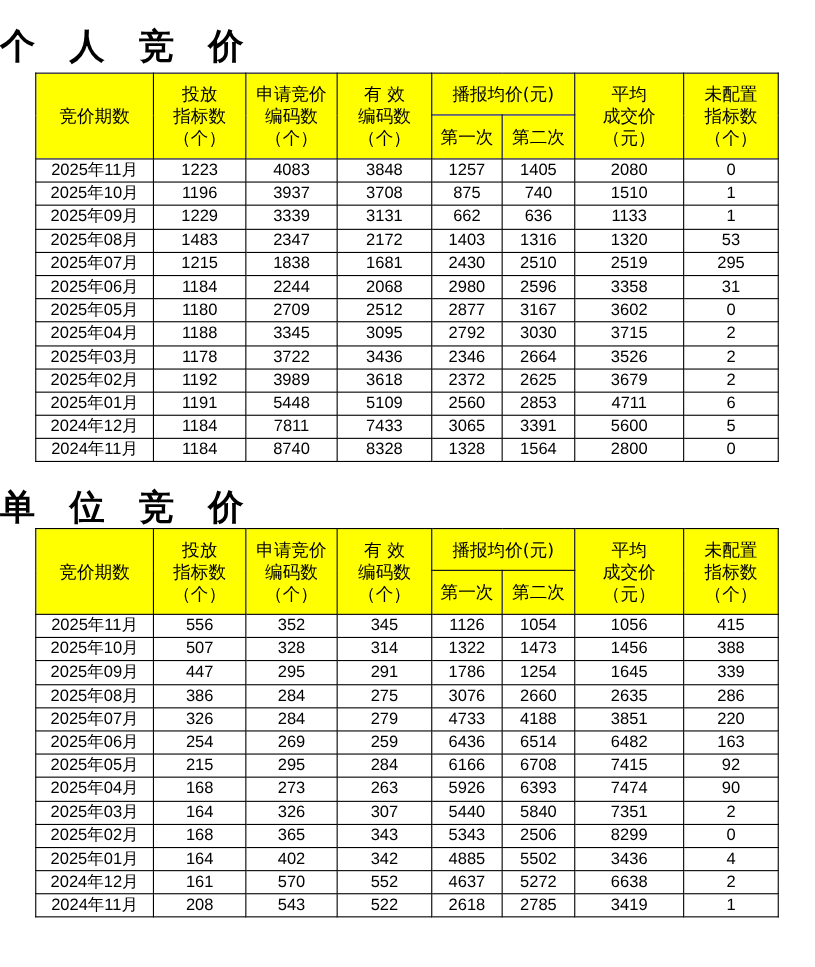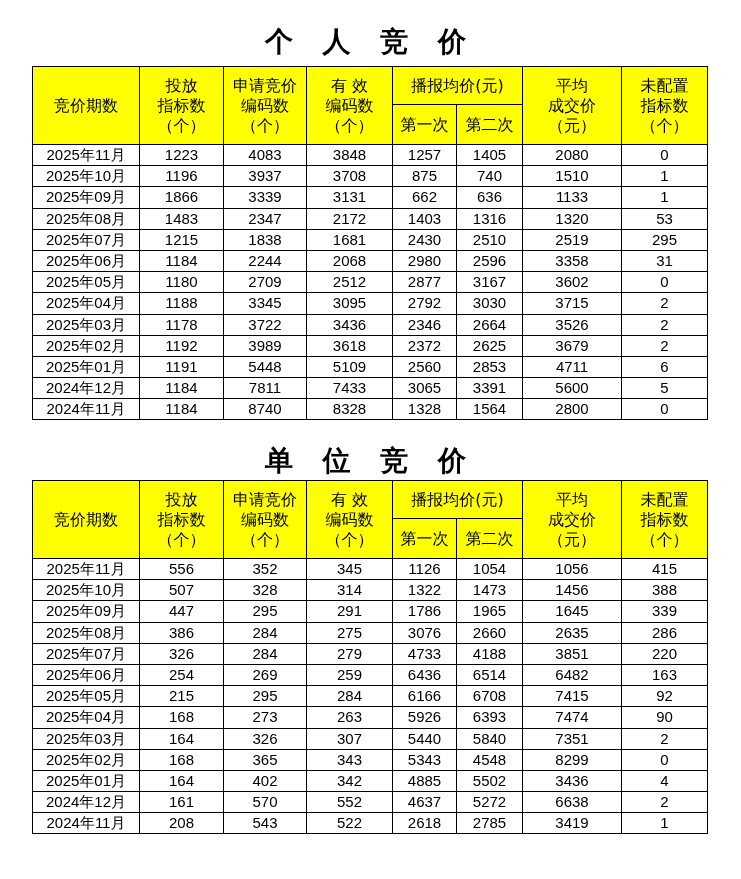--- a/index.html
+++ b/index.html
@@ -1,20 +1,20 @@
 <!DOCTYPE html>
 <html><head>
   <meta charset="utf-8">
   <style>
     html, body { margin: 0; padding: 0; background: #ffffff; }
     body { width: 741px; height: 879px; position: relative; overflow: hidden;
            font-family: "DejaVu Sans", "Liberation Sans", sans-serif; color: #000; }
-    .title { position: absolute; left: 0; width: 741px; text-align: center;
+    .title { position: absolute; left: 0; width: 741px; 
              font-family: "DejaVu Serif", "Liberation Serif", serif; font-weight: bold;
-             font-size: 28px; letter-spacing: 10px; line-height: 30px; }
+             font-size: 32px; letter-spacing: 10px; line-height: 30px; }
     table { position: absolute; left: 32px; border-collapse: collapse; table-layout: fixed; width: 675px; }
     td, th { border: 1.5px solid #000; padding: 0; text-align: center; vertical-align: middle;
              font-weight: normal; overflow: hidden; white-space: nowrap; }
     th { background: #ffff00; font-size: 16px; line-height: 20px; }
     td { font-size: 15px; height: 20.2px; line-height: 20px; font-family: "Liberation Sans", "DejaVu Sans", sans-serif; }
     .hdr-top { height: 38px; }
     .hdr-bot { height: 40px; }
     .multi span { display: block; }
   </style>
 </head>
@@ -81,21 +81,21 @@
         <td>1196</td>
         <td>3937</td>
         <td>3708</td>
         <td>875</td>
         <td>740</td>
         <td>1510</td>
         <td>1</td>
       </tr>
       <tr>
         <td>2025年09月</td>
-        <td>1866</td>
+        <td>1229</td>
         <td>3339</td>
         <td>3131</td>
         <td>662</td>
         <td>636</td>
         <td>1133</td>
         <td>1</td>
       </tr>
       <tr>
         <td>2025年08月</td>
         <td>1483</td>
@@ -264,21 +264,21 @@
         <td>1473</td>
         <td>1456</td>
         <td>388</td>
       </tr>
       <tr>
         <td>2025年09月</td>
         <td>447</td>
         <td>295</td>
         <td>291</td>
         <td>1786</td>
-        <td>1965</td>
+        <td>1254</td>
         <td>1645</td>
         <td>339</td>
       </tr>
       <tr>
         <td>2025年08月</td>
         <td>386</td>
         <td>284</td>
         <td>275</td>
         <td>3076</td>
         <td>2660</td>
@@ -334,21 +334,21 @@
         <td>5840</td>
         <td>7351</td>
         <td>2</td>
       </tr>
       <tr>
         <td>2025年02月</td>
         <td>168</td>
         <td>365</td>
         <td>343</td>
         <td>5343</td>
-        <td>4548</td>
+        <td>2506</td>
         <td>8299</td>
         <td>0</td>
       </tr>
       <tr>
         <td>2025年01月</td>
         <td>164</td>
         <td>402</td>
         <td>342</td>
         <td>4885</td>
         <td>5502</td>

